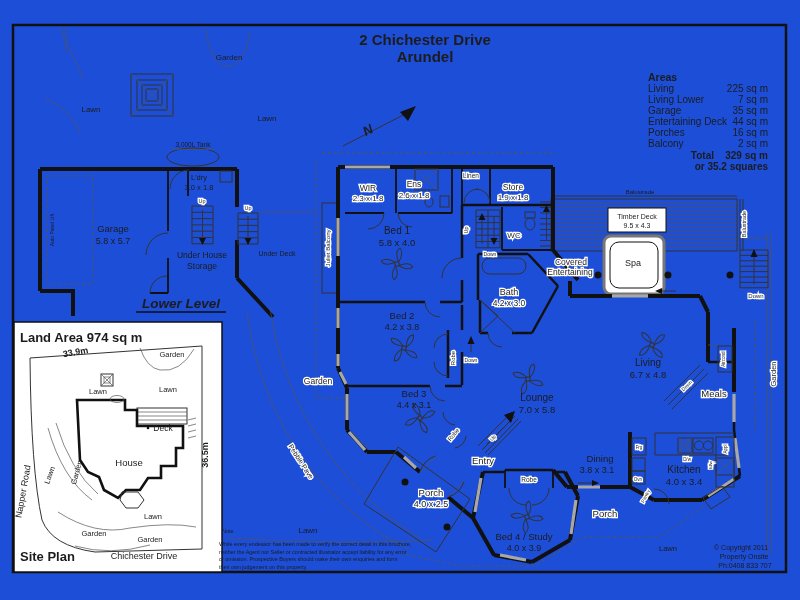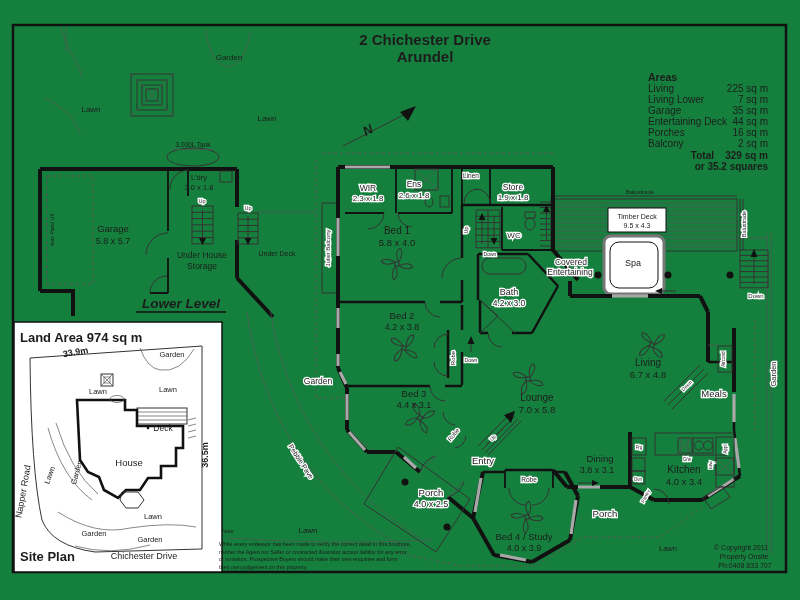--- a/index.html
+++ b/index.html
@@ -1,16 +1,16 @@
 <!DOCTYPE html>
 <html><head>
 <meta charset="utf-8">
 <style>
   html,body{margin:0;padding:0;background:#fff;}
-  #stage{position:relative;width:800px;height:600px;background:#15803d;overflow:hidden;
+  #stage{position:relative;width:800px;height:600px;background:#1d4ed8;overflow:hidden;
          font-family:"Liberation Sans",sans-serif;}
   svg{position:absolute;left:0;top:0;}
   svg text{font-family:"Liberation Sans",sans-serif;fill:#1c1c1c;}
   .b{font-weight:bold;}
   .i{font-style:italic;}
   .halo{paint-order:stroke;stroke:#fff;stroke-width:2.6px;}
   .w4{stroke:#111;stroke-width:4;fill:none;stroke-linecap:butt;}
   .w25{stroke:#111;stroke-width:2.5;fill:none;stroke-linecap:butt;}
   .w2{stroke:#111;stroke-width:1.8;fill:none;stroke-linecap:butt;}
   .thin{stroke:#333;stroke-width:1;fill:none;}

